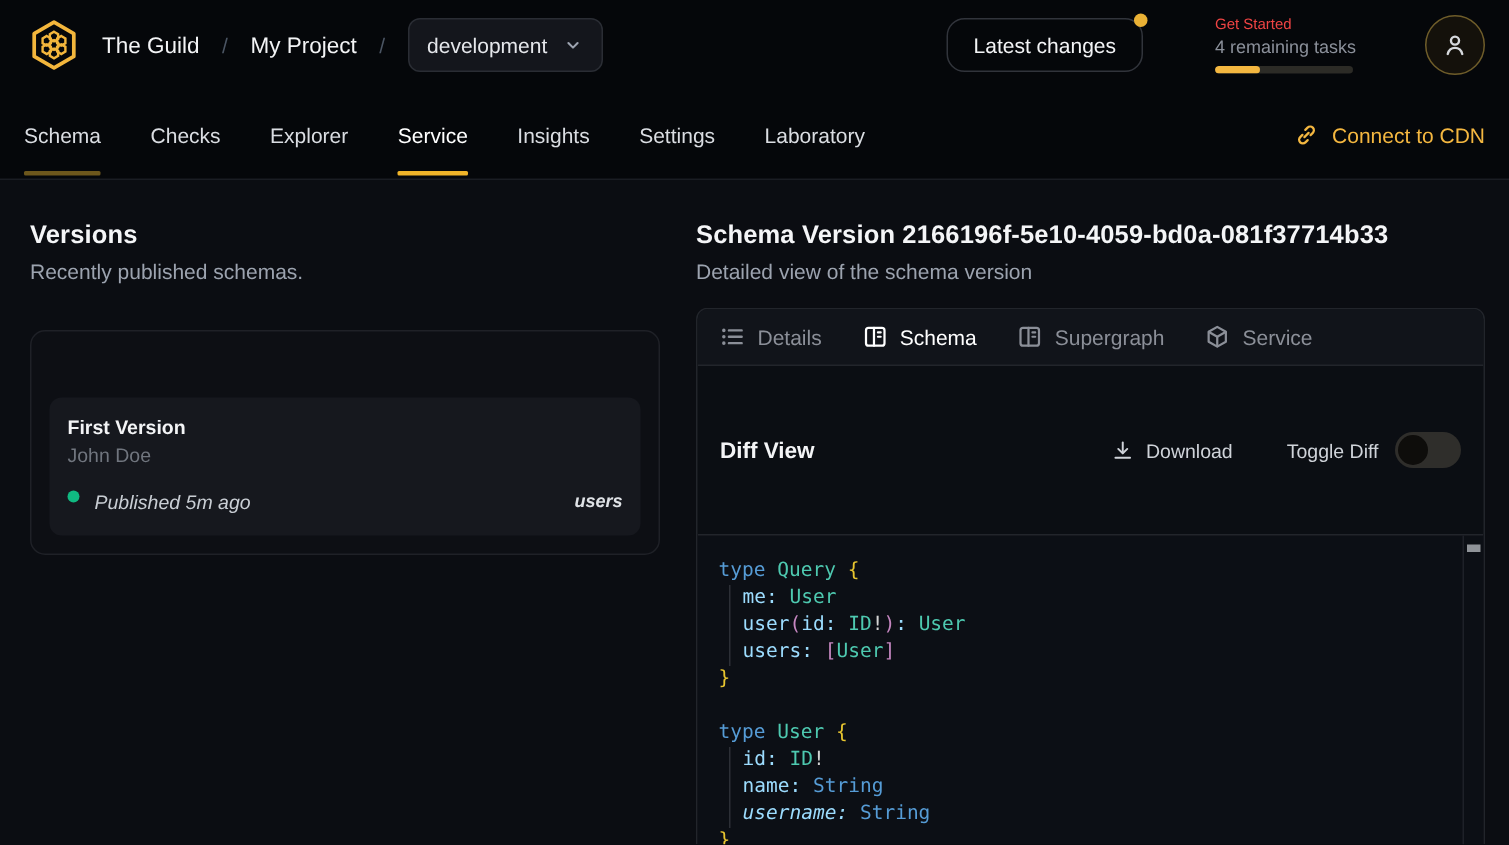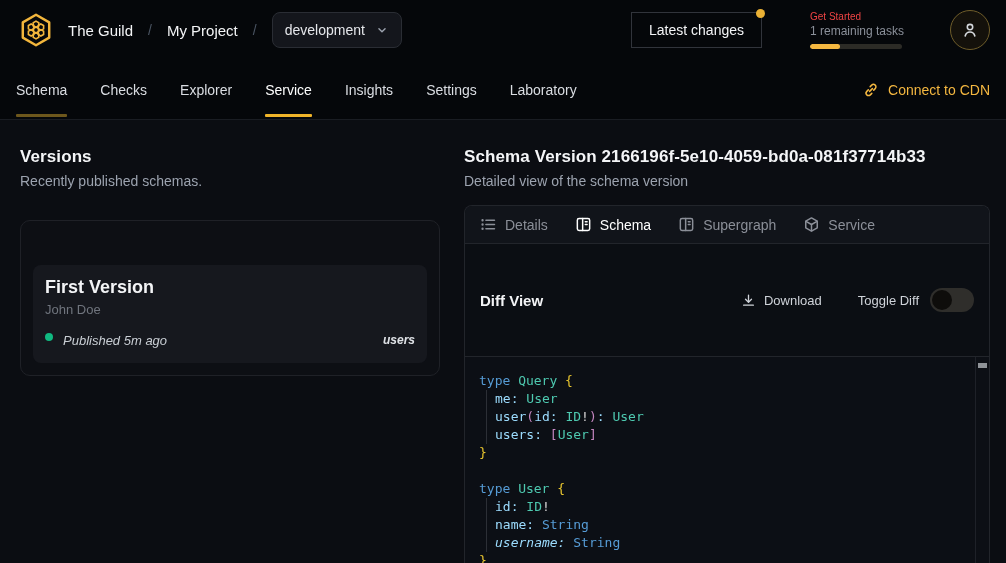--- a/index.html
+++ b/index.html
@@ -11,21 +11,21 @@
   .logo { width:40px; height:40px; display:flex; align-items:center; justify-content:center; cursor:pointer; }
   .breadcrumb { display:flex; align-items:center; margin-left:12px; }
   .crumb { color:#f3f4f6; font-size:15px; text-decoration:none; cursor:pointer; }
   .sep { color:#4b5563; font-size:14px; margin:0 15px; }
   .env-select { display:flex; align-items:center; gap:10px; height:36px; padding:0 12px;
     background:#14161c; border:1px solid #2a2d34; border-radius:8px; color:#e5e7eb;
     font-size:14px; font-family:inherit; cursor:pointer; }
   .env-select .chev { color:#9ca3af; display:flex; }
   .spacer { flex:1; }
   .latest { position:relative; height:36px; padding:0 17px; background:transparent;
-    border:1px solid #31343b; border-radius:0; color:#f3f4f6; font-size:14px;
+    border:1px solid #31343b; border-radius:12px; color:#f3f4f6; font-size:14px;
     font-family:inherit; cursor:pointer; }
   .notif { position:absolute; top:-4px; right:-4px; width:9px; height:9px; border-radius:50%; background:#eab135; }
   .getstarted { margin-left:48px; width:92px; cursor:pointer; }
   .gs-title { font-size:10px; font-weight:400; color:#ef4444; }
   .gs-sub { font-size:12px; color:#8b909a; margin-top:2px; white-space:nowrap; }
   .gs-track { margin-top:6px; width:92px; height:5px; border-radius:3px; background:#2c2b26; overflow:hidden; }
   .gs-fill { height:100%; background:#f4b740; border-radius:3px; }
   .avatar { margin-left:48px; width:40px; height:40px; border-radius:50%; background:#14110b;
     border:1px solid #6f5d2a; color:#d5d8dc; display:flex; align-items:center; justify-content:center; cursor:pointer; }
 
@@ -45,21 +45,21 @@
 
   
   main { display:flex; padding:27px 16px 0 20px; height:443px; }
   .left { width:420px; margin-right:24px; flex:none; }
   h2.pane-title { font-size:17px; font-weight:700; color:#f4f5f7; letter-spacing:.1px; }
   p.pane-sub { font-size:14px; color:#9ca3af; margin-top:6px; }
 
   .versions-card { margin-top:31px; border:1px solid #1f2127; border-radius:10px;
     background:#0d0f14; padding:44px 12px 12px 12px; }
   .version-item { border-radius:8px; background:#16181e; padding:12px 12px 15px 12px; cursor:pointer; }
-  .vi-name { font-size:18px; font-weight:600; color:#f3f4f6; }
+  .vi-name { font-size:13px; font-weight:600; color:#f3f4f6; }
   .vi-author { font-size:13px; color:#70757e; margin-top:4px; }
   .vi-meta { display:flex; align-items:flex-start; margin-top:16px;font-style:italic; }
   .vi-dot { width:8px; height:8px; border-radius:50%; background:#10b981; margin-right:10px; flex:none; }
   .vi-status { font-size:13px; color:#c9ced4; }
   .vi-badge { margin-left:auto; font-size:12px; font-weight:700; color:#dfe2e6; }
 
   .right { flex:1; display:flex; flex-direction:column; min-width:0; }
   .detail-box { margin-top:16px; flex:1; border:1px solid #22252b; border-bottom:none;
     border-radius:8px 8px 0 0; display:flex; flex-direction:column; overflow:hidden; background:#0b0e13;gap:33px; }
   .detail-tabs { height:38px; flex:none; background:#11141a; border-bottom:1px solid #22252b;
@@ -118,21 +118,21 @@
       </span>
     </button>
   </nav>
   <div class="spacer"></div>
   <button class="latest">
     <span>Latest changes</span>
     <span class="notif"></span>
   </button>
   <div class="getstarted">
     <div class="gs-title">Get Started</div>
-    <div class="gs-sub">1 remaining tasks</div>
+    <div class="gs-sub">4 remaining tasks</div>
     <div class="gs-track">
         <div class="gs-fill" id="gs-fill" style="width: 33%;"></div>
       </div>
   </div>
   <button class="avatar">
     <span style="display:flex">
       <svg width="18" height="18" viewBox="0 0 16 16" fill="none" stroke="currentColor" stroke-width="1.4" stroke-linecap="round" stroke-linejoin="round">
         <circle cx="8" cy="5.4" r="2.4"></circle>
           <path d="M3.7 13.3c.6-2.4 2.3-3.6 4.3-3.6s3.7 1.2 4.3 3.6"></path>
       </svg>

